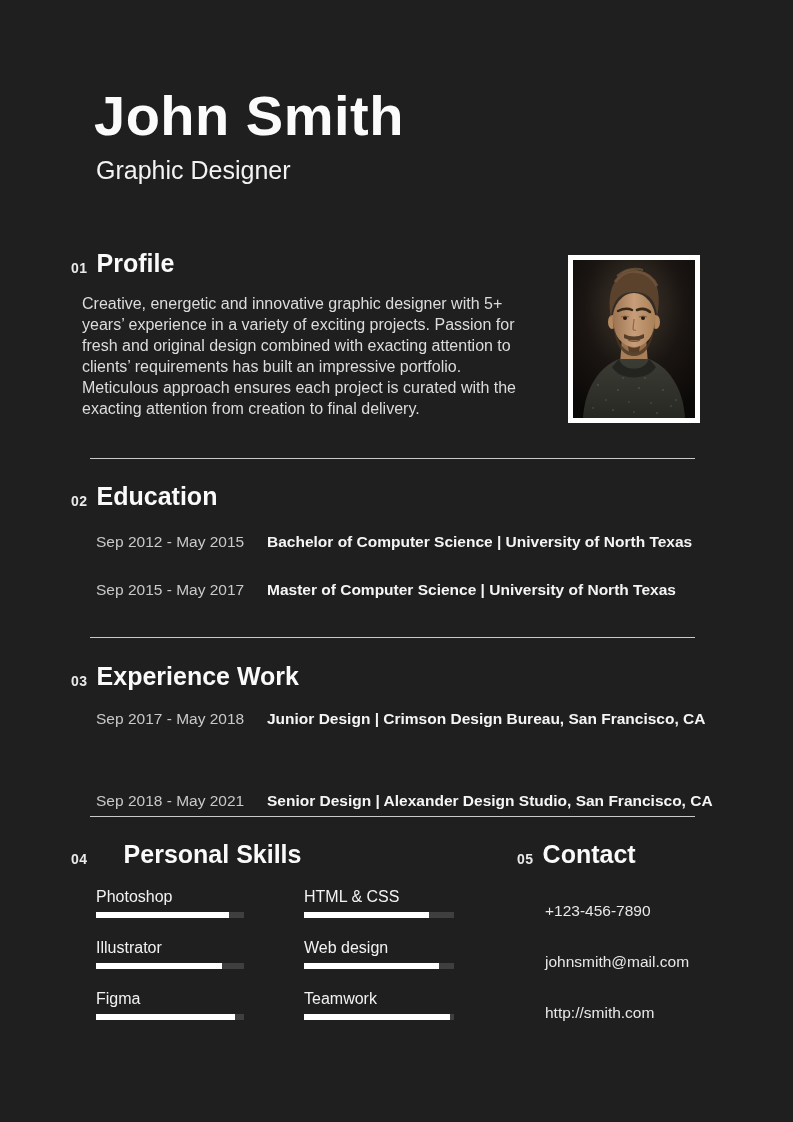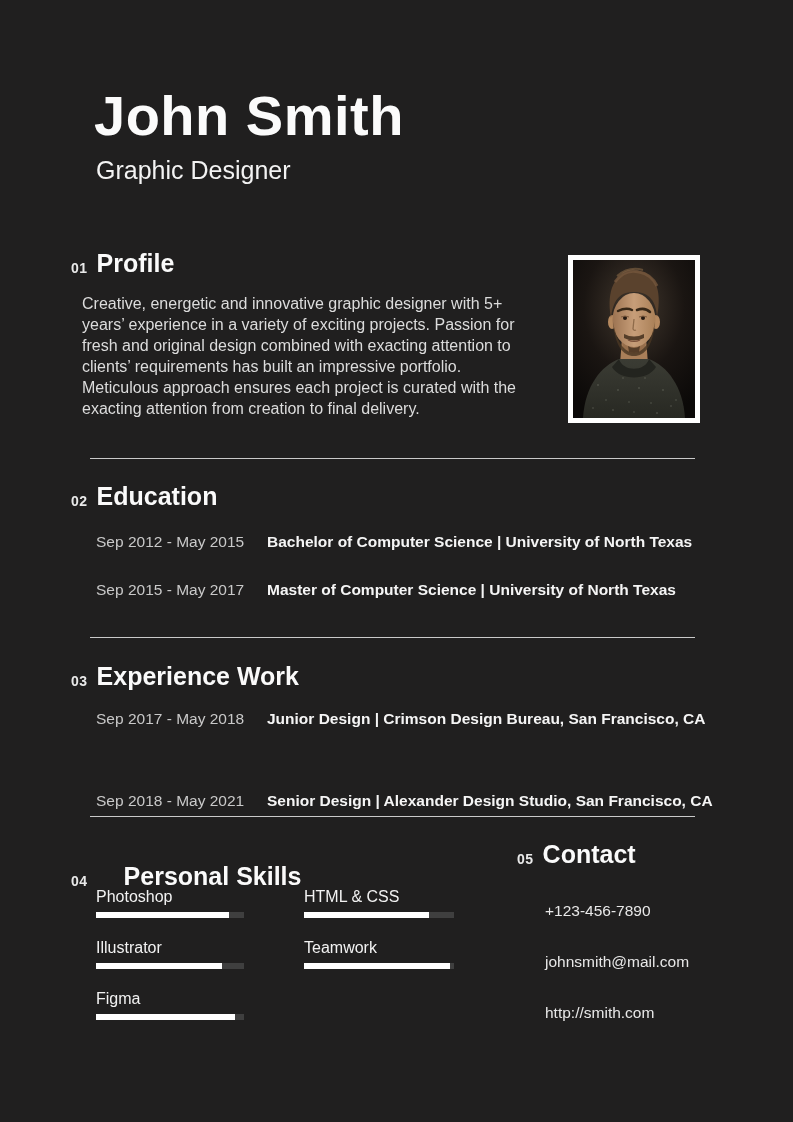--- a/index.html
+++ b/index.html
@@ -158,21 +158,21 @@
     <span class="dates">Sep 2017 - May 2018</span>
     <span class="detail">Junior Design | Crimson Design Bureau, San Francisco, CA</span>
   </div>
   <div class="abs row" style="top:788px;">
     <span class="dates">Sep 2018 - May 2021</span>
     <span class="detail">Senior Design | Alexander Design Studio, San Francisco, CA</span>
   </div>
 
   <div class="abs divider" style="top:812px;"></div>
 
-  <div class="abs heading-row" style="left:71px; top:859px;gap:36px;">
+  <div class="abs heading-row" style="left:71px; top:837px;gap:36px;">
     <span class="sec-num">04</span>
     <span class="sec-title">Personal Skills</span>
   </div>
 
   <div class="abs skill-col left">
     <div class="skill-item">
       <span class="skill-label">Photoshop</span>
       <div class="skill-bar">
         <div class="skill-fill" style="width: 90%;"></div>
       </div>
@@ -189,20 +189,26 @@
         <div class="skill-fill" style="width: 94%;"></div>
       </div>
     </div>
   </div>
 
   <div class="abs skill-col right">
     <div class="skill-item">
       <span class="skill-label">HTML &amp; CSS</span>
       <div class="skill-bar">
         <div class="skill-fill" style="width: 83%;"></div>
+      </div>
+    </div>
+    <div class="skill-item">
+      <span class="skill-label">Web design</span>
+      <div class="skill-bar">
+        <div class="skill-fill" style="width: 90%;"></div>
       </div>
     </div>
     <div class="skill-item">
       <span class="skill-label">Teamwork</span>
       <div class="skill-bar">
         <div class="skill-fill" style="width: 97%;"></div>
       </div>
     </div>
   </div>
 

